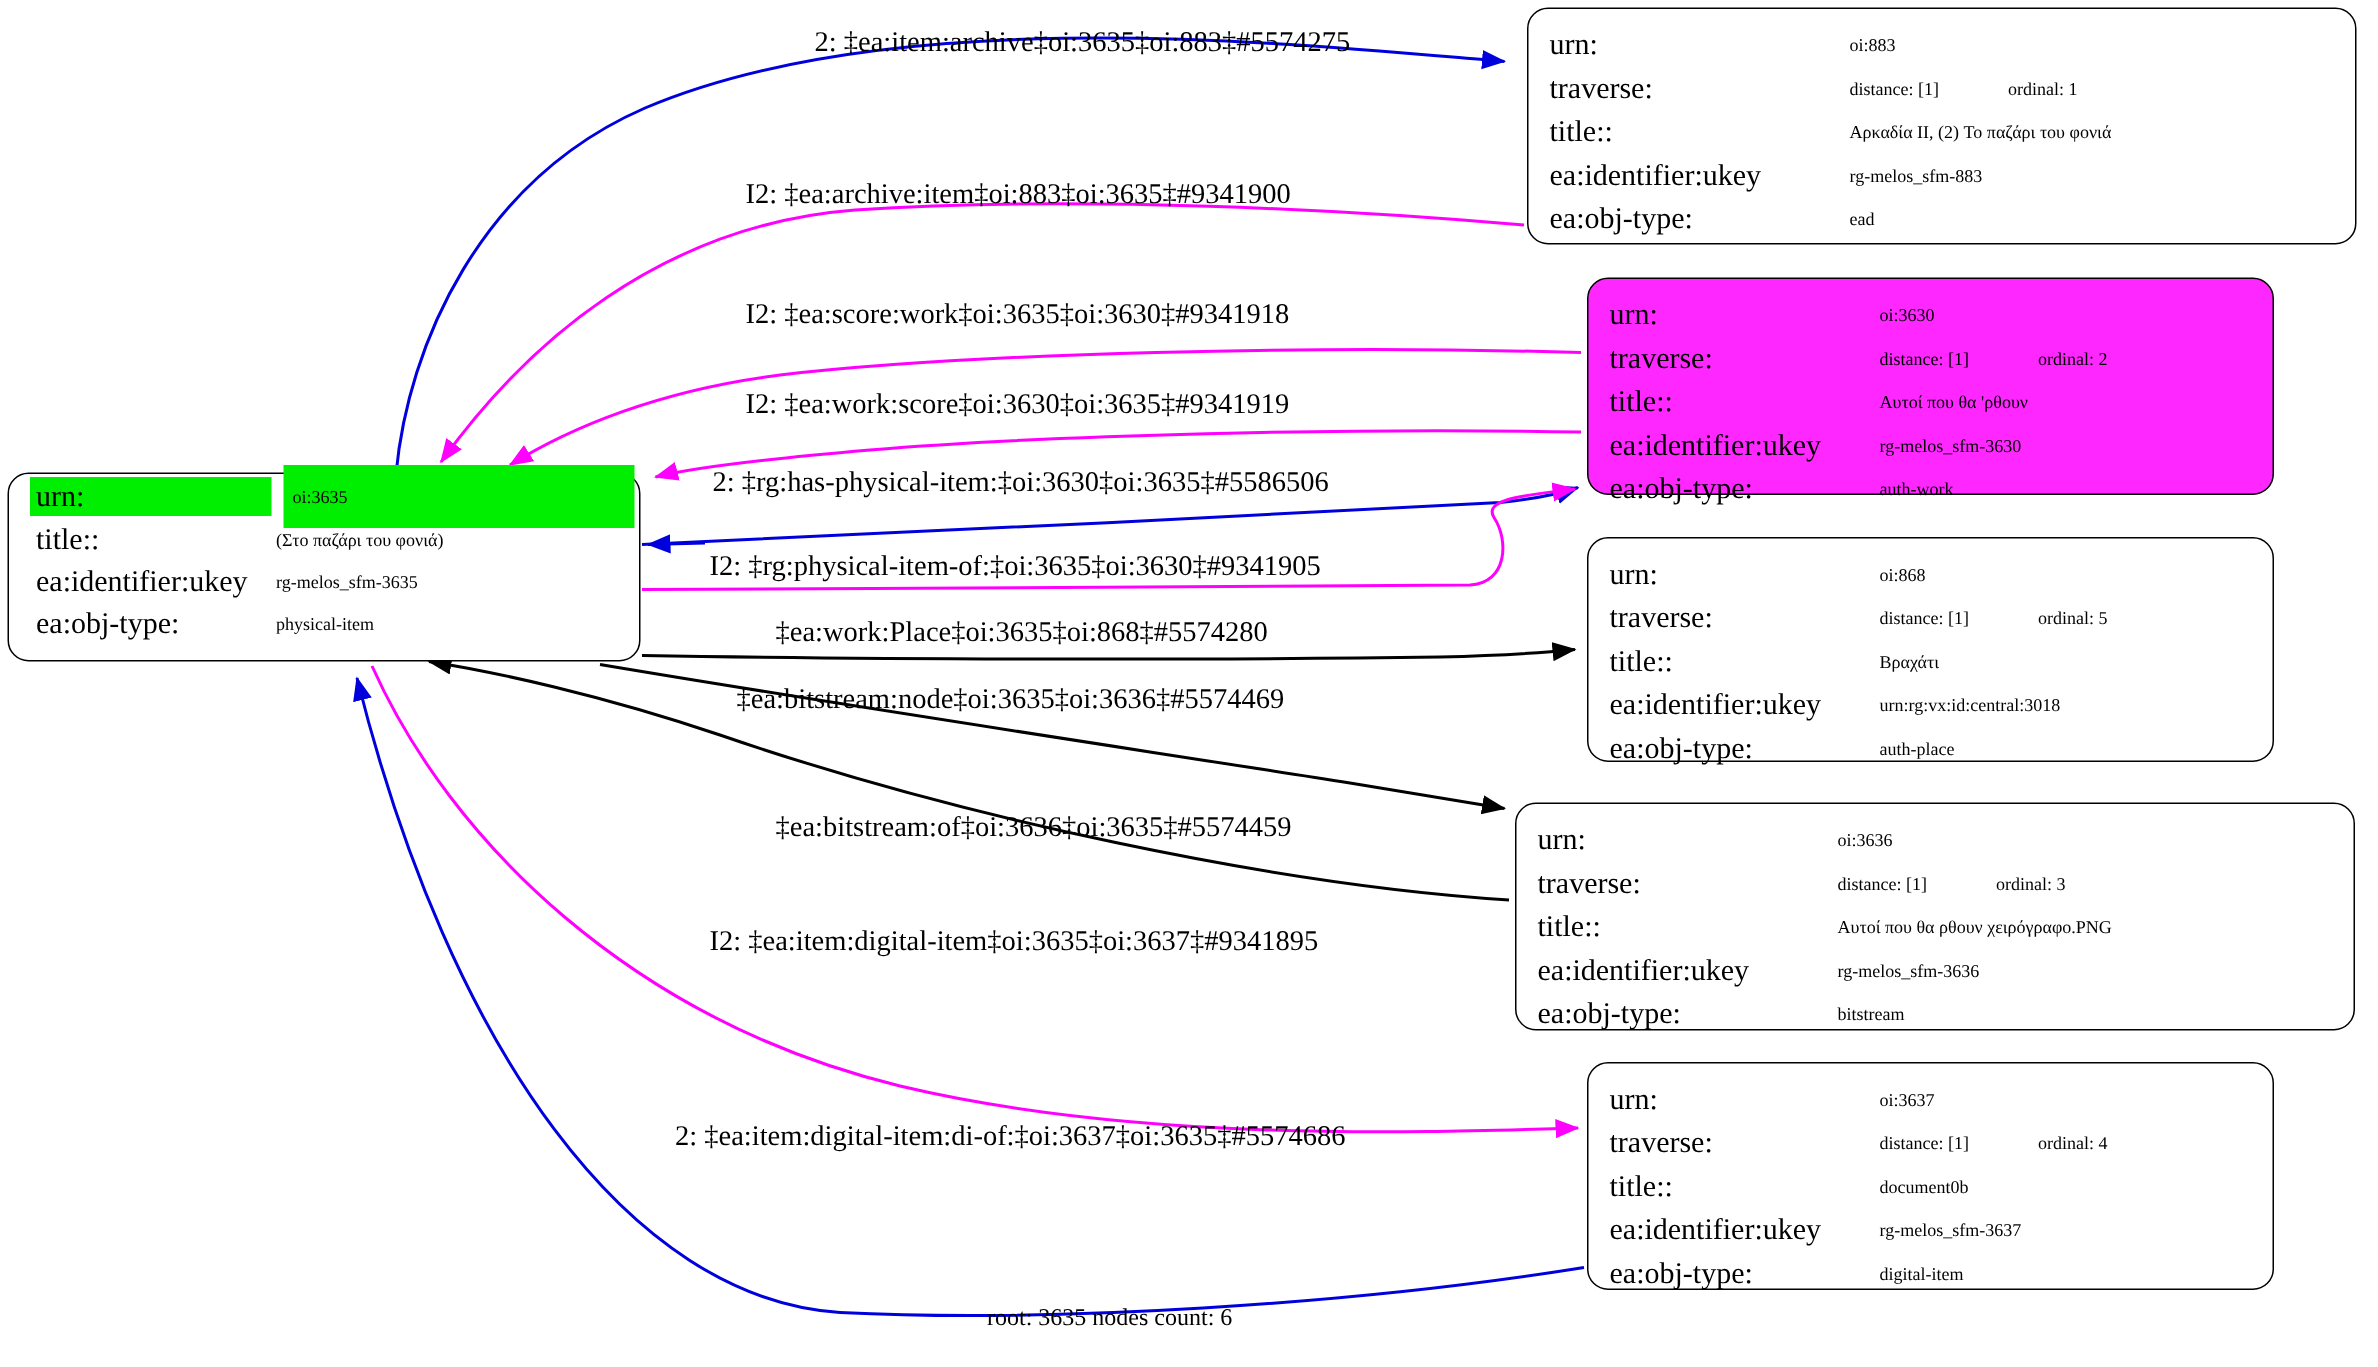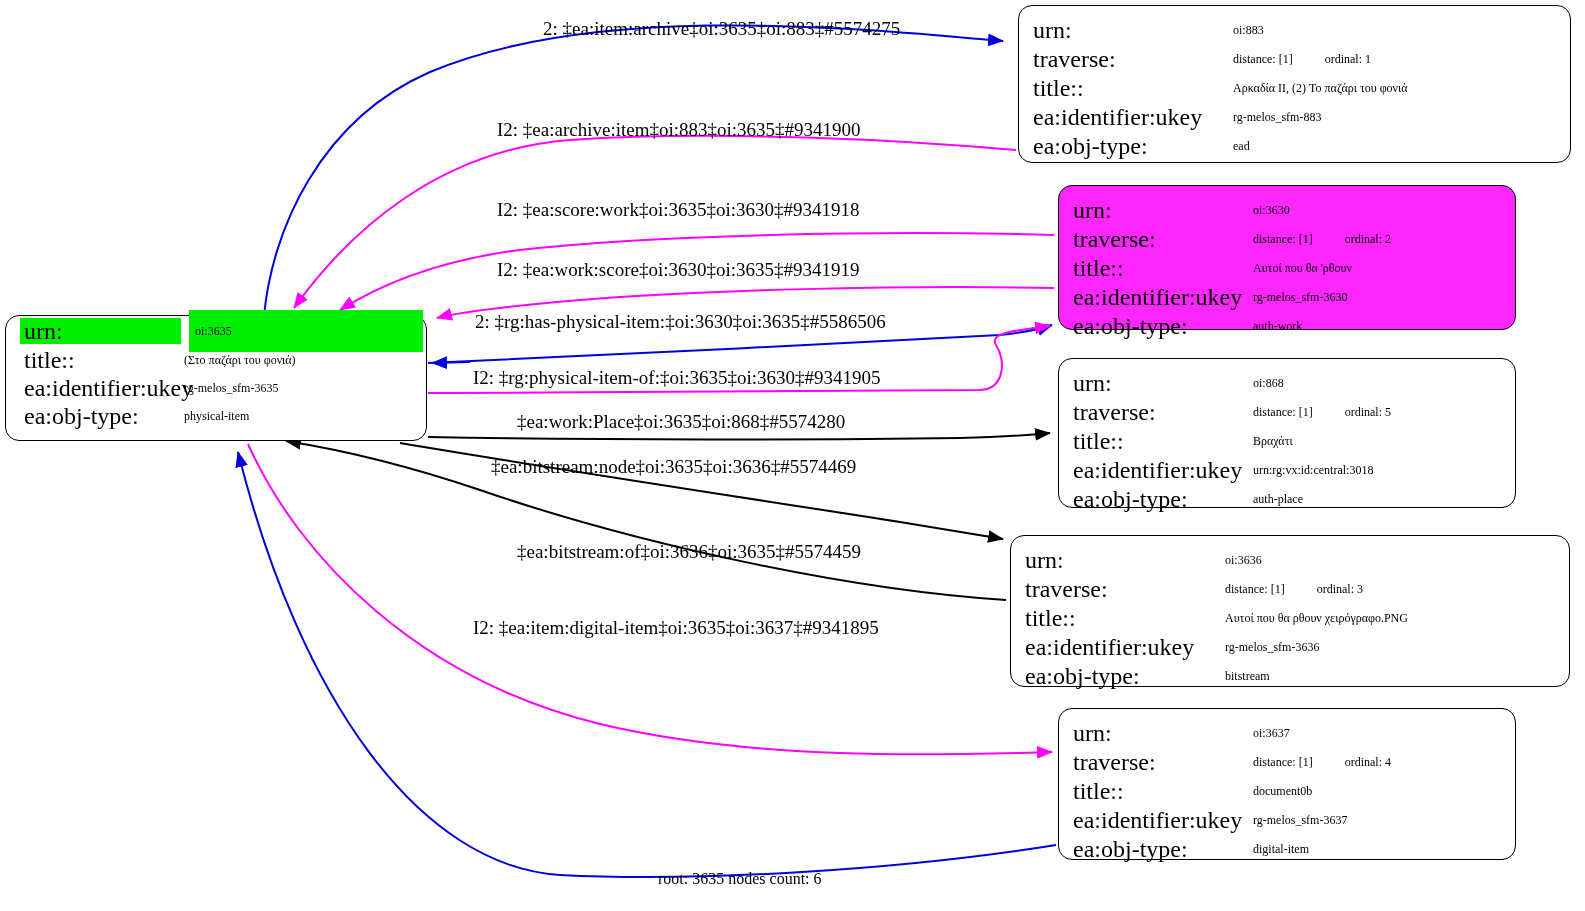--- a/index.html
+++ b/index.html
@@ -5,39 +5,39 @@
   html,body{margin:0;padding:0;background:#ffffff;}
   body{width:1585px;height:911px;position:relative;overflow:hidden;
        font-family:"Liberation Serif","DejaVu Serif",serif;color:#000;}
   #stage{position:absolute;left:0;top:0;width:1585px;height:911px;}
   svg#edges{position:absolute;left:0;top:0;width:1585px;height:911px;pointer-events:none;}
 
   .node{position:absolute;border:1.6px solid #000;border-radius:14px;background:#fff;
         box-sizing:border-box;padding:9px 14px;}
   .node.magenta{background:#ff27ff;}
   .row{display:flex;align-items:baseline;line-height:1.0;white-space:nowrap;}
-  .k{font-size:24px;}
+  .k{font-size:20px;}
   .v{font-size:12px;}
 
   
   #node-root{left:5px;top:315px;width:422px;height:126px;padding:0;}
   #node-root .row{padding:0;height:28px;align-items:center;}
   #node-root .k{width:175px;padding-left:18px;box-sizing:border-box;}
   #node-root .v{padding-left:3px;}
   #node-root .row.hl{height:30px;}
   #node-root .row.hl .k{background:#00ee00;margin-left:14px;padding-left:4px;width:161px;
         height:26px;display:flex;align-items:center;}
   #node-root .row.hl .v{background:#00ee00;width:228px;height:42px;display:flex;
         align-items:center;padding-left:6px;margin-left:8px;}
 
   
   .attr .k{width:180px;}
   .attr .row{height:29px;align-items:center;}
   .attr .v{white-space:nowrap;}
-  .dual{display:flex;gap:32px;}
+  .dual{display:flex;gap:46px;}
 
   #node-883{left:1018px;top:5px;width:553px;height:158px;}
   #node-3630{left:1058px;top:185px;width:458px;height:145px;}
   #node-868{left:1058px;top:358px;width:458px;height:150px;}
   #node-3636{left:1010px;top:535px;width:560px;height:152px;}
   #node-3637{left:1058px;top:708px;width:458px;height:152px;}
 
   #node-883 .k,#node-3636 .k{width:200px;}
 
   .elabel{position:absolute;font-size:19px;white-space:nowrap;color:#000;}
@@ -238,16 +238,17 @@
   <div class="elabel" style="left:503px;top:18px;margin-left:40px;">2: ‡ea:item:archive‡oi:3635‡oi:883‡#5574275</div>
   <div class="elabel" style="left:497px;top:119px;">I2: ‡ea:archive:item‡oi:883‡oi:3635‡#9341900</div>
   <div class="elabel" style="left:497px;top:199px;">I2: ‡ea:score:work‡oi:3635‡oi:3630‡#9341918</div>
   <div class="elabel" style="left:497px;top:259px;">I2: ‡ea:work:score‡oi:3630‡oi:3635‡#9341919</div>
   <div class="elabel" style="left:475px;top:311px;">2: ‡rg:has-physical-item:‡oi:3630‡oi:3635‡#5586506</div>
   <div class="elabel" style="left:473px;top:367px;">I2: ‡rg:physical-item-of:‡oi:3635‡oi:3630‡#9341905</div>
   <div class="elabel" style="left:517px;top:411px;">‡ea:work:Place‡oi:3635‡oi:868‡#5574280</div>
   <div class="elabel" style="left:491px;top:456px;">‡ea:bitstream:node‡oi:3635‡oi:3636‡#5574469</div>
   <div class="elabel" style="left:517px;top:541px;">‡ea:bitstream:of‡oi:3636‡oi:3635‡#5574459</div>
   <div class="elabel" style="left:473px;top:617px;">I2: ‡ea:item:digital-item‡oi:3635‡oi:3637‡#9341895</div>
+  <div class="elabel" style="left:450px;top:747px;">2: ‡ea:item:digital-item:di-of:‡oi:3637‡oi:3635‡#5574686</div>
 
   <div class="caption" style="left:658px;top:870px;">root: 3635 nodes count: 6</div>
 
 </div>
 
 </body></html>

